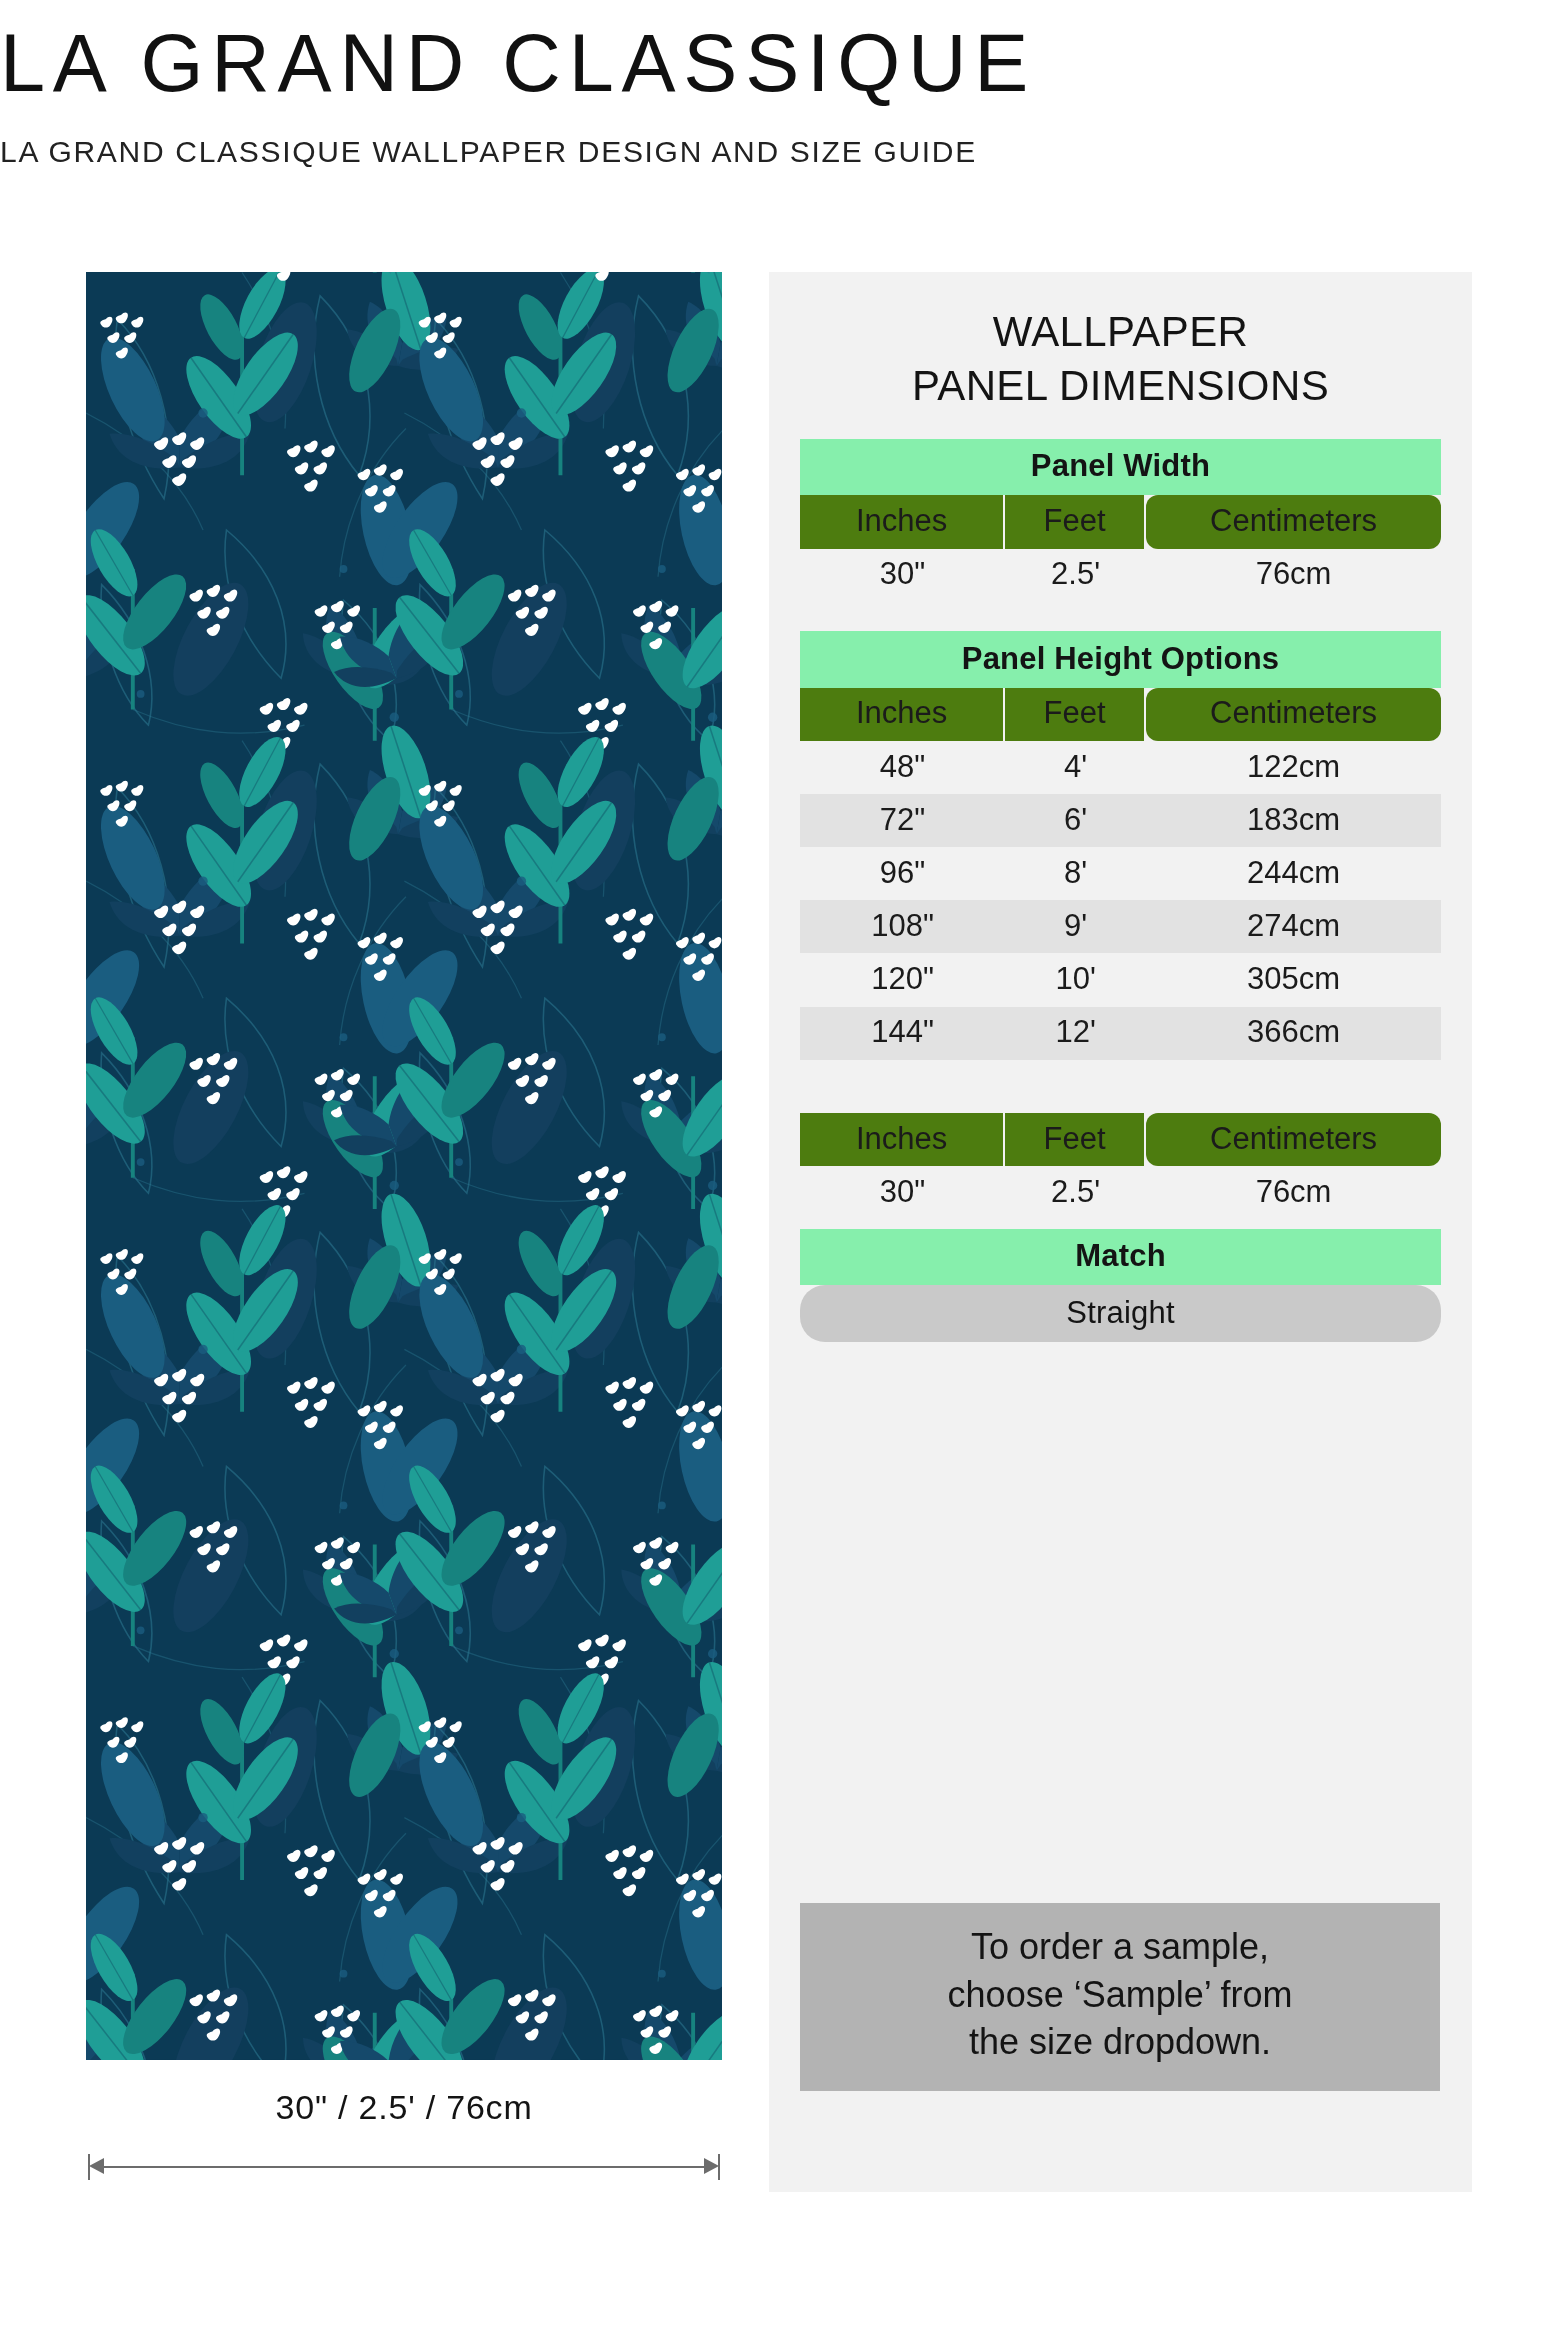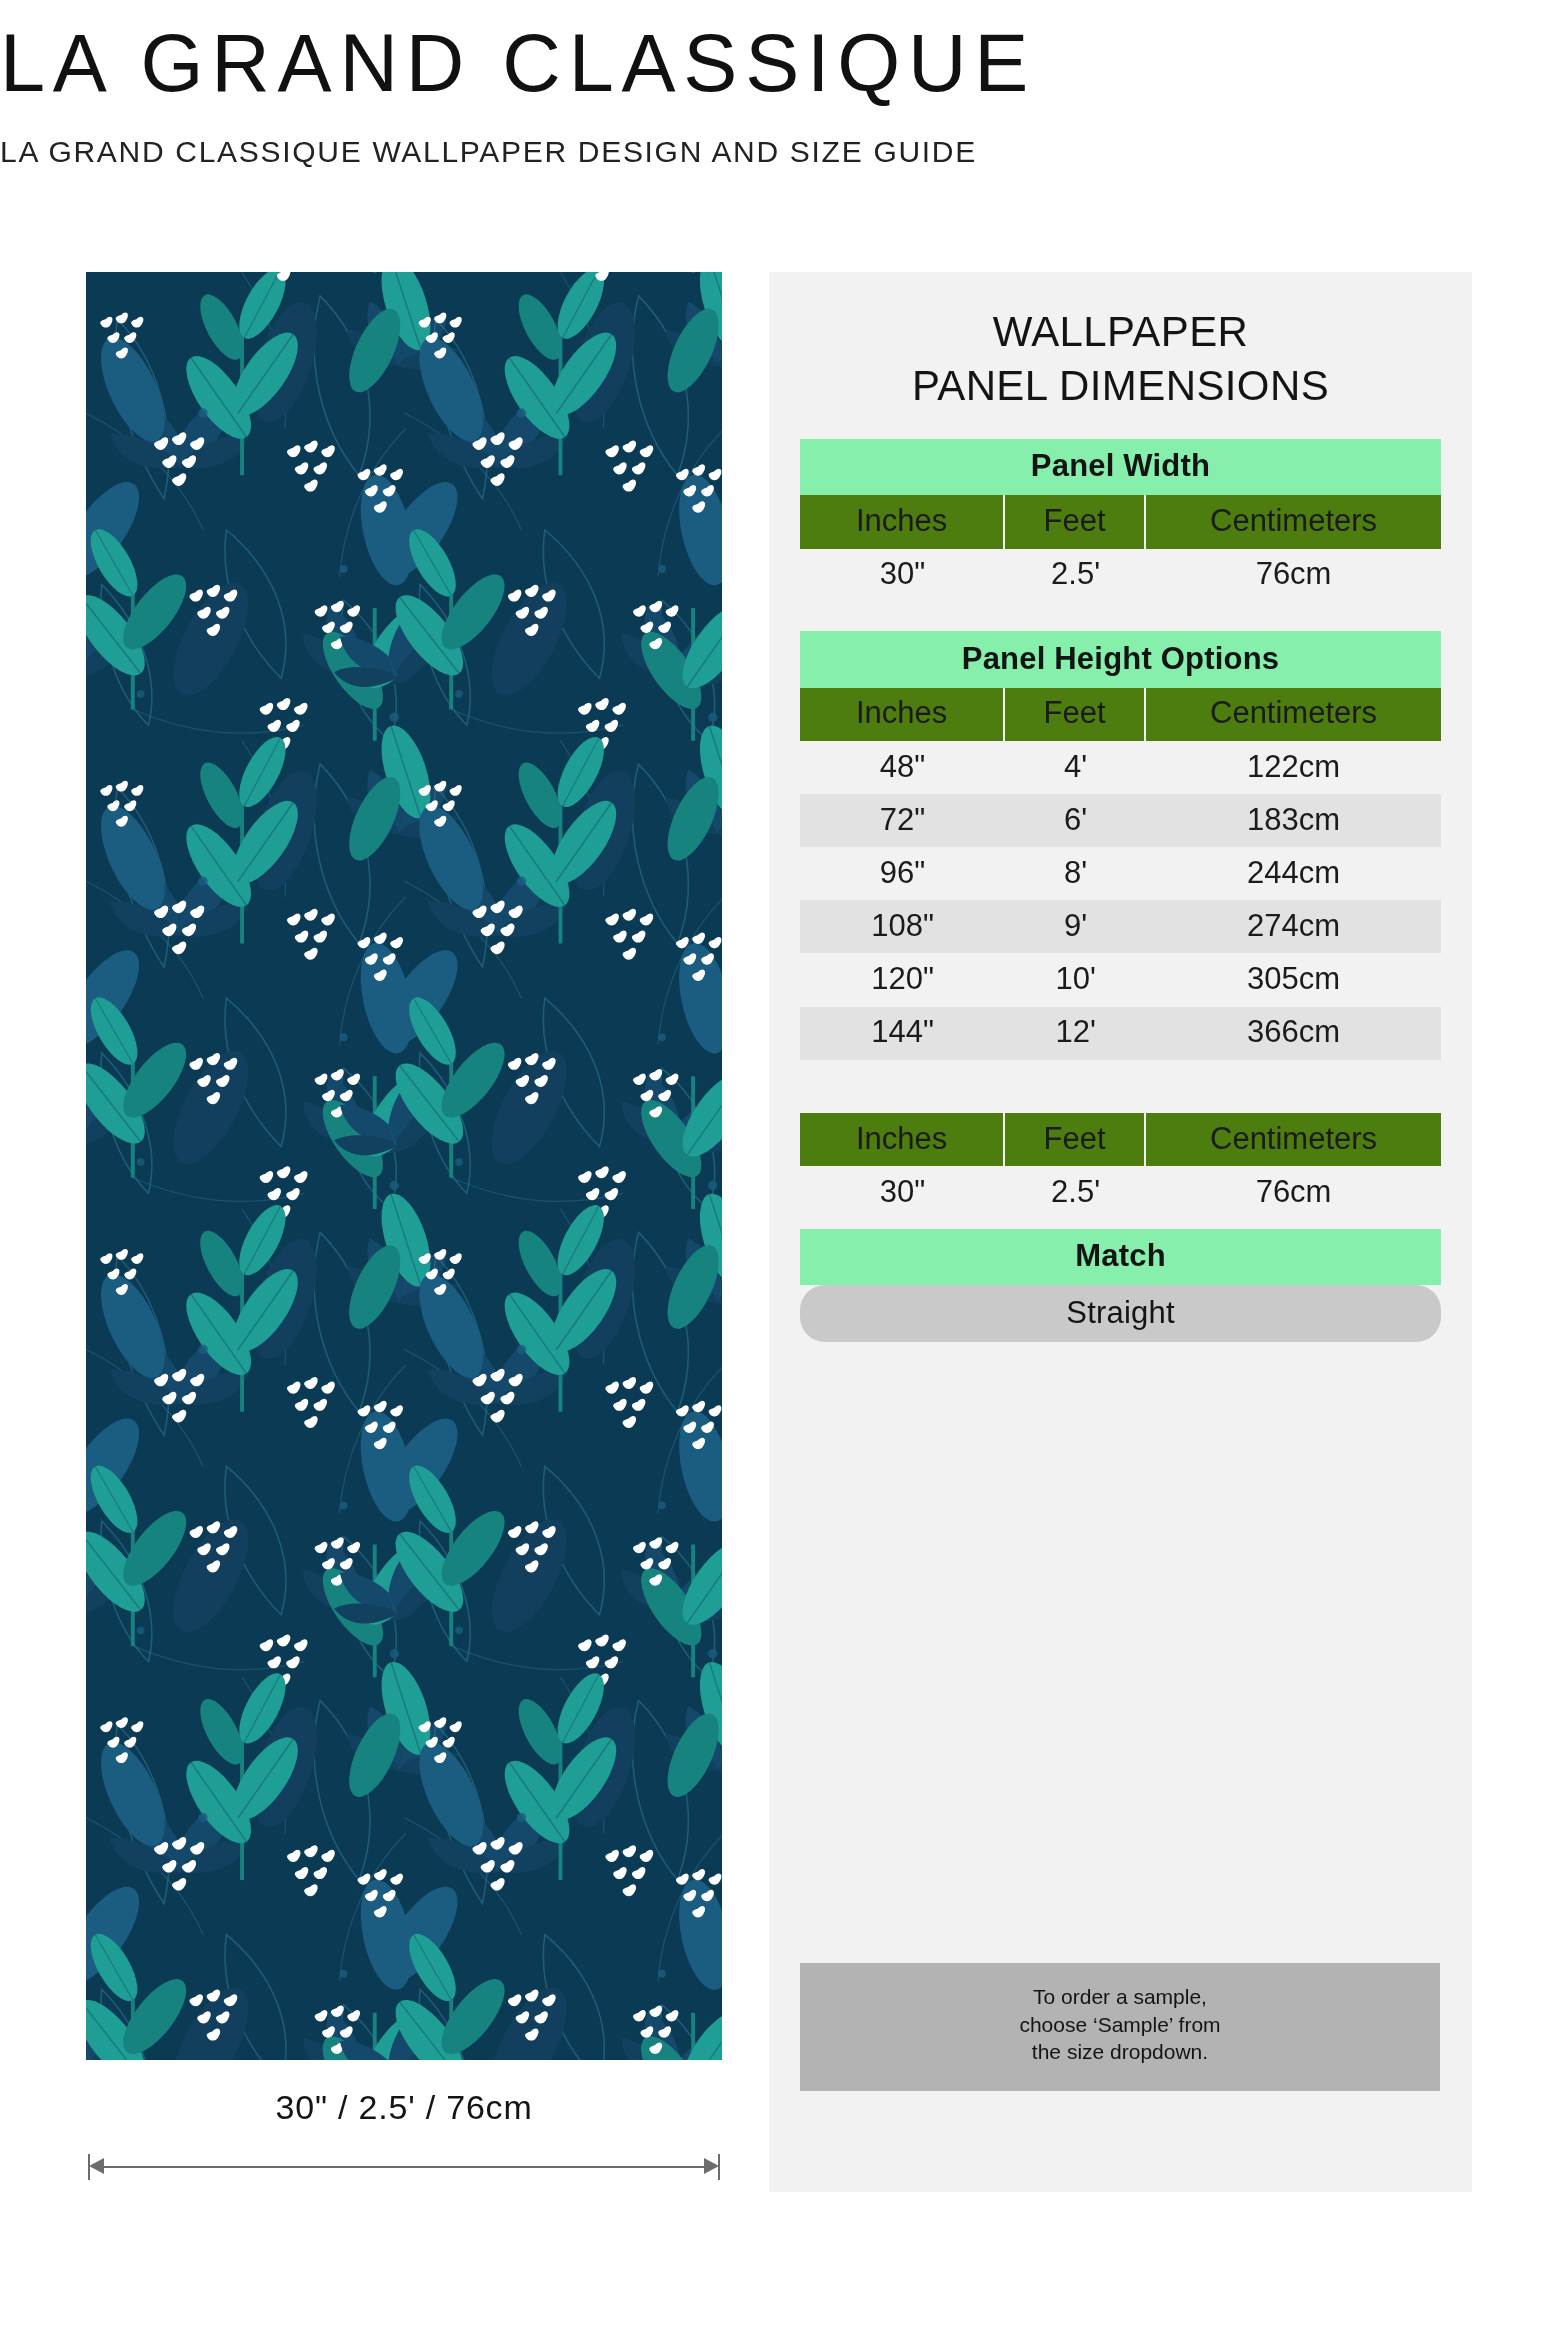--- a/index.html
+++ b/index.html
@@ -167,21 +167,21 @@
     box-sizing: border-box;
   }
   .c-in { width: 32%; }
   .c-ft { width: 22%; }
   .c-cm { width: 46%; }
 
   .row.head .cell {
     background: #4d7c0f;
     border-right: 2.3px solid #f2f2f2;
   }
-  .row.head .cell:last-child { border-right: none; }
+  .row.head .cell:last-child { border-right: none; border-radius: 12px; }
 
   .row.alt .cell { background: #e2e2e2; }
   .row.plain .cell { background: transparent; }
 
   .spacer-sm { height: 20px; }
   .spacer-md { height: 44px; }
 
   
   .sample-box {
     position: absolute;
@@ -193,21 +193,21 @@
     box-sizing: border-box;
     text-align: center;
   }
   .sample-title {
     font-size: 33px;
     font-weight: bold;
     color: #141414;
     margin: 0 0 11px 0;
   }
   .sample-text {
-    font-size: 21px;
+    font-size: 36px;
     font-weight: 300;
     color: #141414;
     line-height: 1.32;
     margin: 0;
   }
 </style>
 </head>
 <body>
 
 <div class="header">

